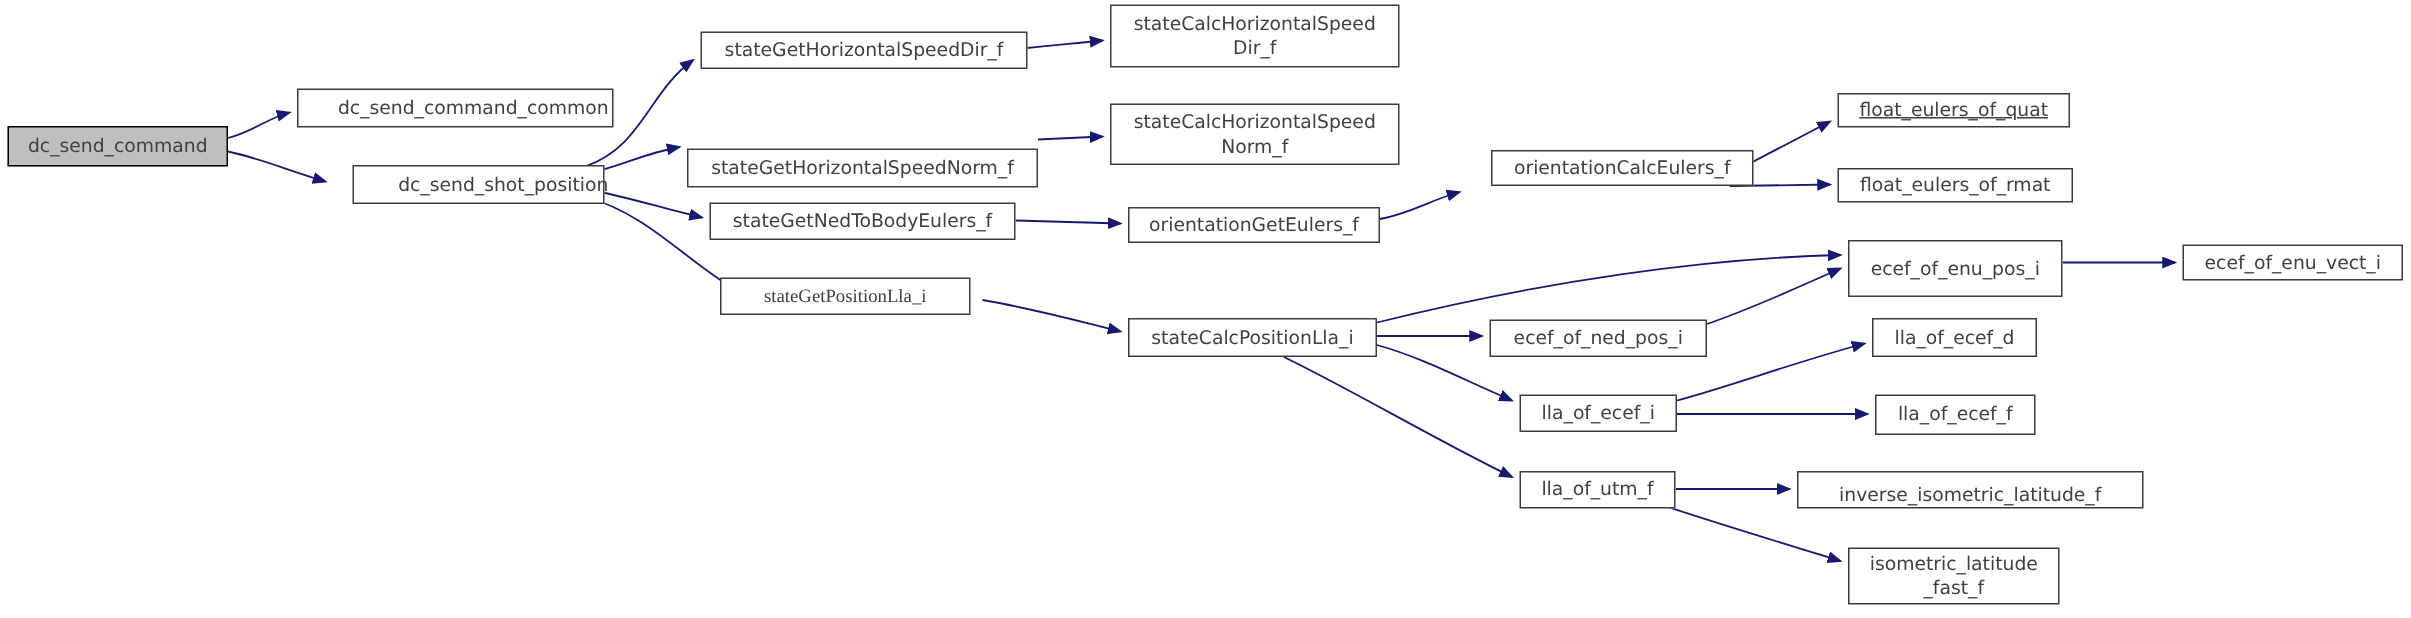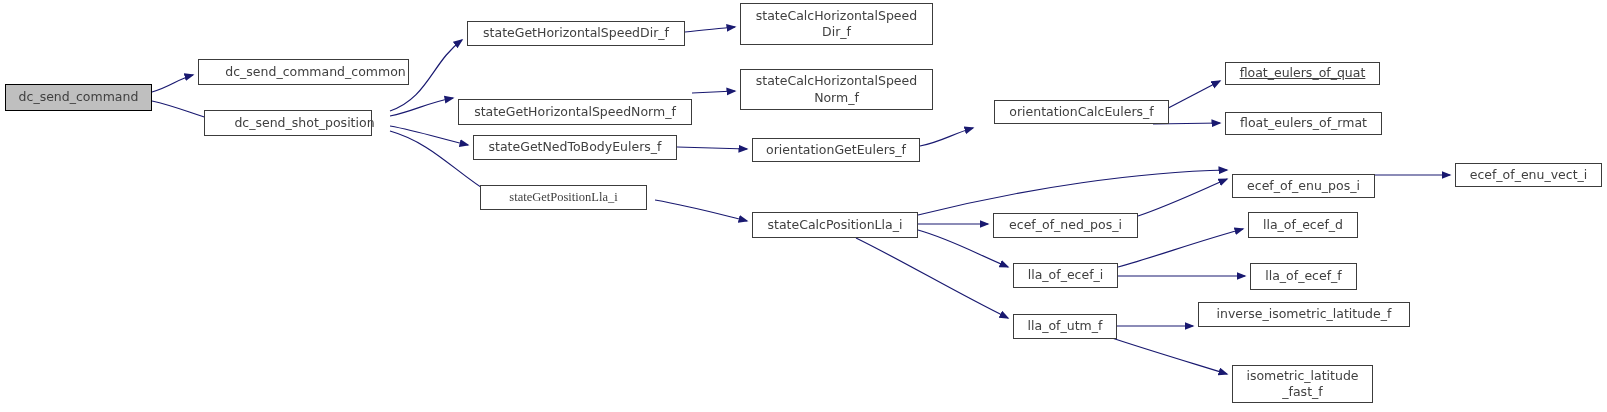--- a/index.html
+++ b/index.html
@@ -67,21 +67,21 @@
         <path class="edge" d="M1112,338 C1145,349 1185,361 1227,374" marker-end="url(#arrowhead)"></path>
       </g>
   </svg>
   <div id="nodes">
       <div class="node highlight" style="left: 5px; top: 84px; width: 147px; height: 27px;">
         <div>dc_send_command</div>
       </div>
       <div class="node" style="left: 198px; top: 59px; width: 211px; height: 26px; padding-left: 24px;">
         <div>dc_send_command_common</div>
       </div>
-      <div class="node" style="left: 204px; top: 110px; width: 168px; height: 26px; padding-left: 33px;">
+      <div class="node" style="left: 235px; top: 110px; width: 168px; height: 26px; padding-left: 33px;">
         <div>dc_send_shot_position</div>
       </div>
       <div class="node" style="left: 467px; top: 21px; width: 218px; height: 25px;">
         <div>stateGetHorizontalSpeedDir_f</div>
       </div>
       <div class="node" style="left: 740px; top: 3px; width: 193px; height: 42px;">
         <div>stateCalcHorizontalSpeed</div>
         <div>Dir_f</div>
       </div>
       <div class="node" style="left: 458px; top: 81px; width: 234px; height: 26px; margin-top: 18px;">
@@ -105,42 +105,42 @@
       </div>
       <div class="node" style="left: 1225px; top: 112px; width: 157px; height: 23px;">
         <div>float_eulers_of_rmat</div>
       </div>
       <div class="node" style="left: 480px; top: 185px; width: 167px; height: 25px; font-family: Liberation Serif, serif;">
         <div>stateGetPositionLla_i</div>
       </div>
       <div class="node" style="left: 752px; top: 212px; width: 166px; height: 26px;">
         <div>stateCalcPositionLla_i</div>
       </div>
-      <div class="node" style="left: 1232px; top: 174px; width: 143px; height: 24px;">
+      <div class="node" style="left: 1232px; top: 160px; width: 143px; height: 38px;">
         <div>ecef_of_enu_pos_i</div>
       </div>
       <div class="node" style="left: 1455px; top: 163px; width: 147px; height: 24px;">
         <div>ecef_of_enu_vect_i</div>
       </div>
       <div class="node" style="left: 993px; top: 213px; width: 145px; height: 25px;">
         <div>ecef_of_ned_pos_i</div>
       </div>
       <div class="node" style="left: 1248px; top: 212px; width: 110px; height: 26px;">
         <div>lla_of_ecef_d</div>
       </div>
       <div class="node" style="left: 1013px; top: 263px; width: 105px; height: 25px;">
         <div>lla_of_ecef_i</div>
       </div>
       <div class="node" style="left: 1250px; top: 263px; width: 107px; height: 27px;">
         <div>lla_of_ecef_f</div>
       </div>
       <div class="node" style="left: 1013px; top: 314px; width: 104px; height: 25px;">
         <div>lla_of_utm_f</div>
       </div>
-      <div class="node" style="left: 1198px; top: 302px; width: 212px; height: 25px;">
+      <div class="node" style="left: 1198px; top: 314px; width: 231px; height: 25px; justify-content: flex-end;">
         <div>inverse_isometric_latitude_f</div>
       </div>
       <div class="node" style="left: 1232px; top: 365px; width: 141px; height: 38px;">
         <div>isometric_latitude</div>
         <div>_fast_f</div>
       </div>
     </div>
 </div>
 
 </body></html>

